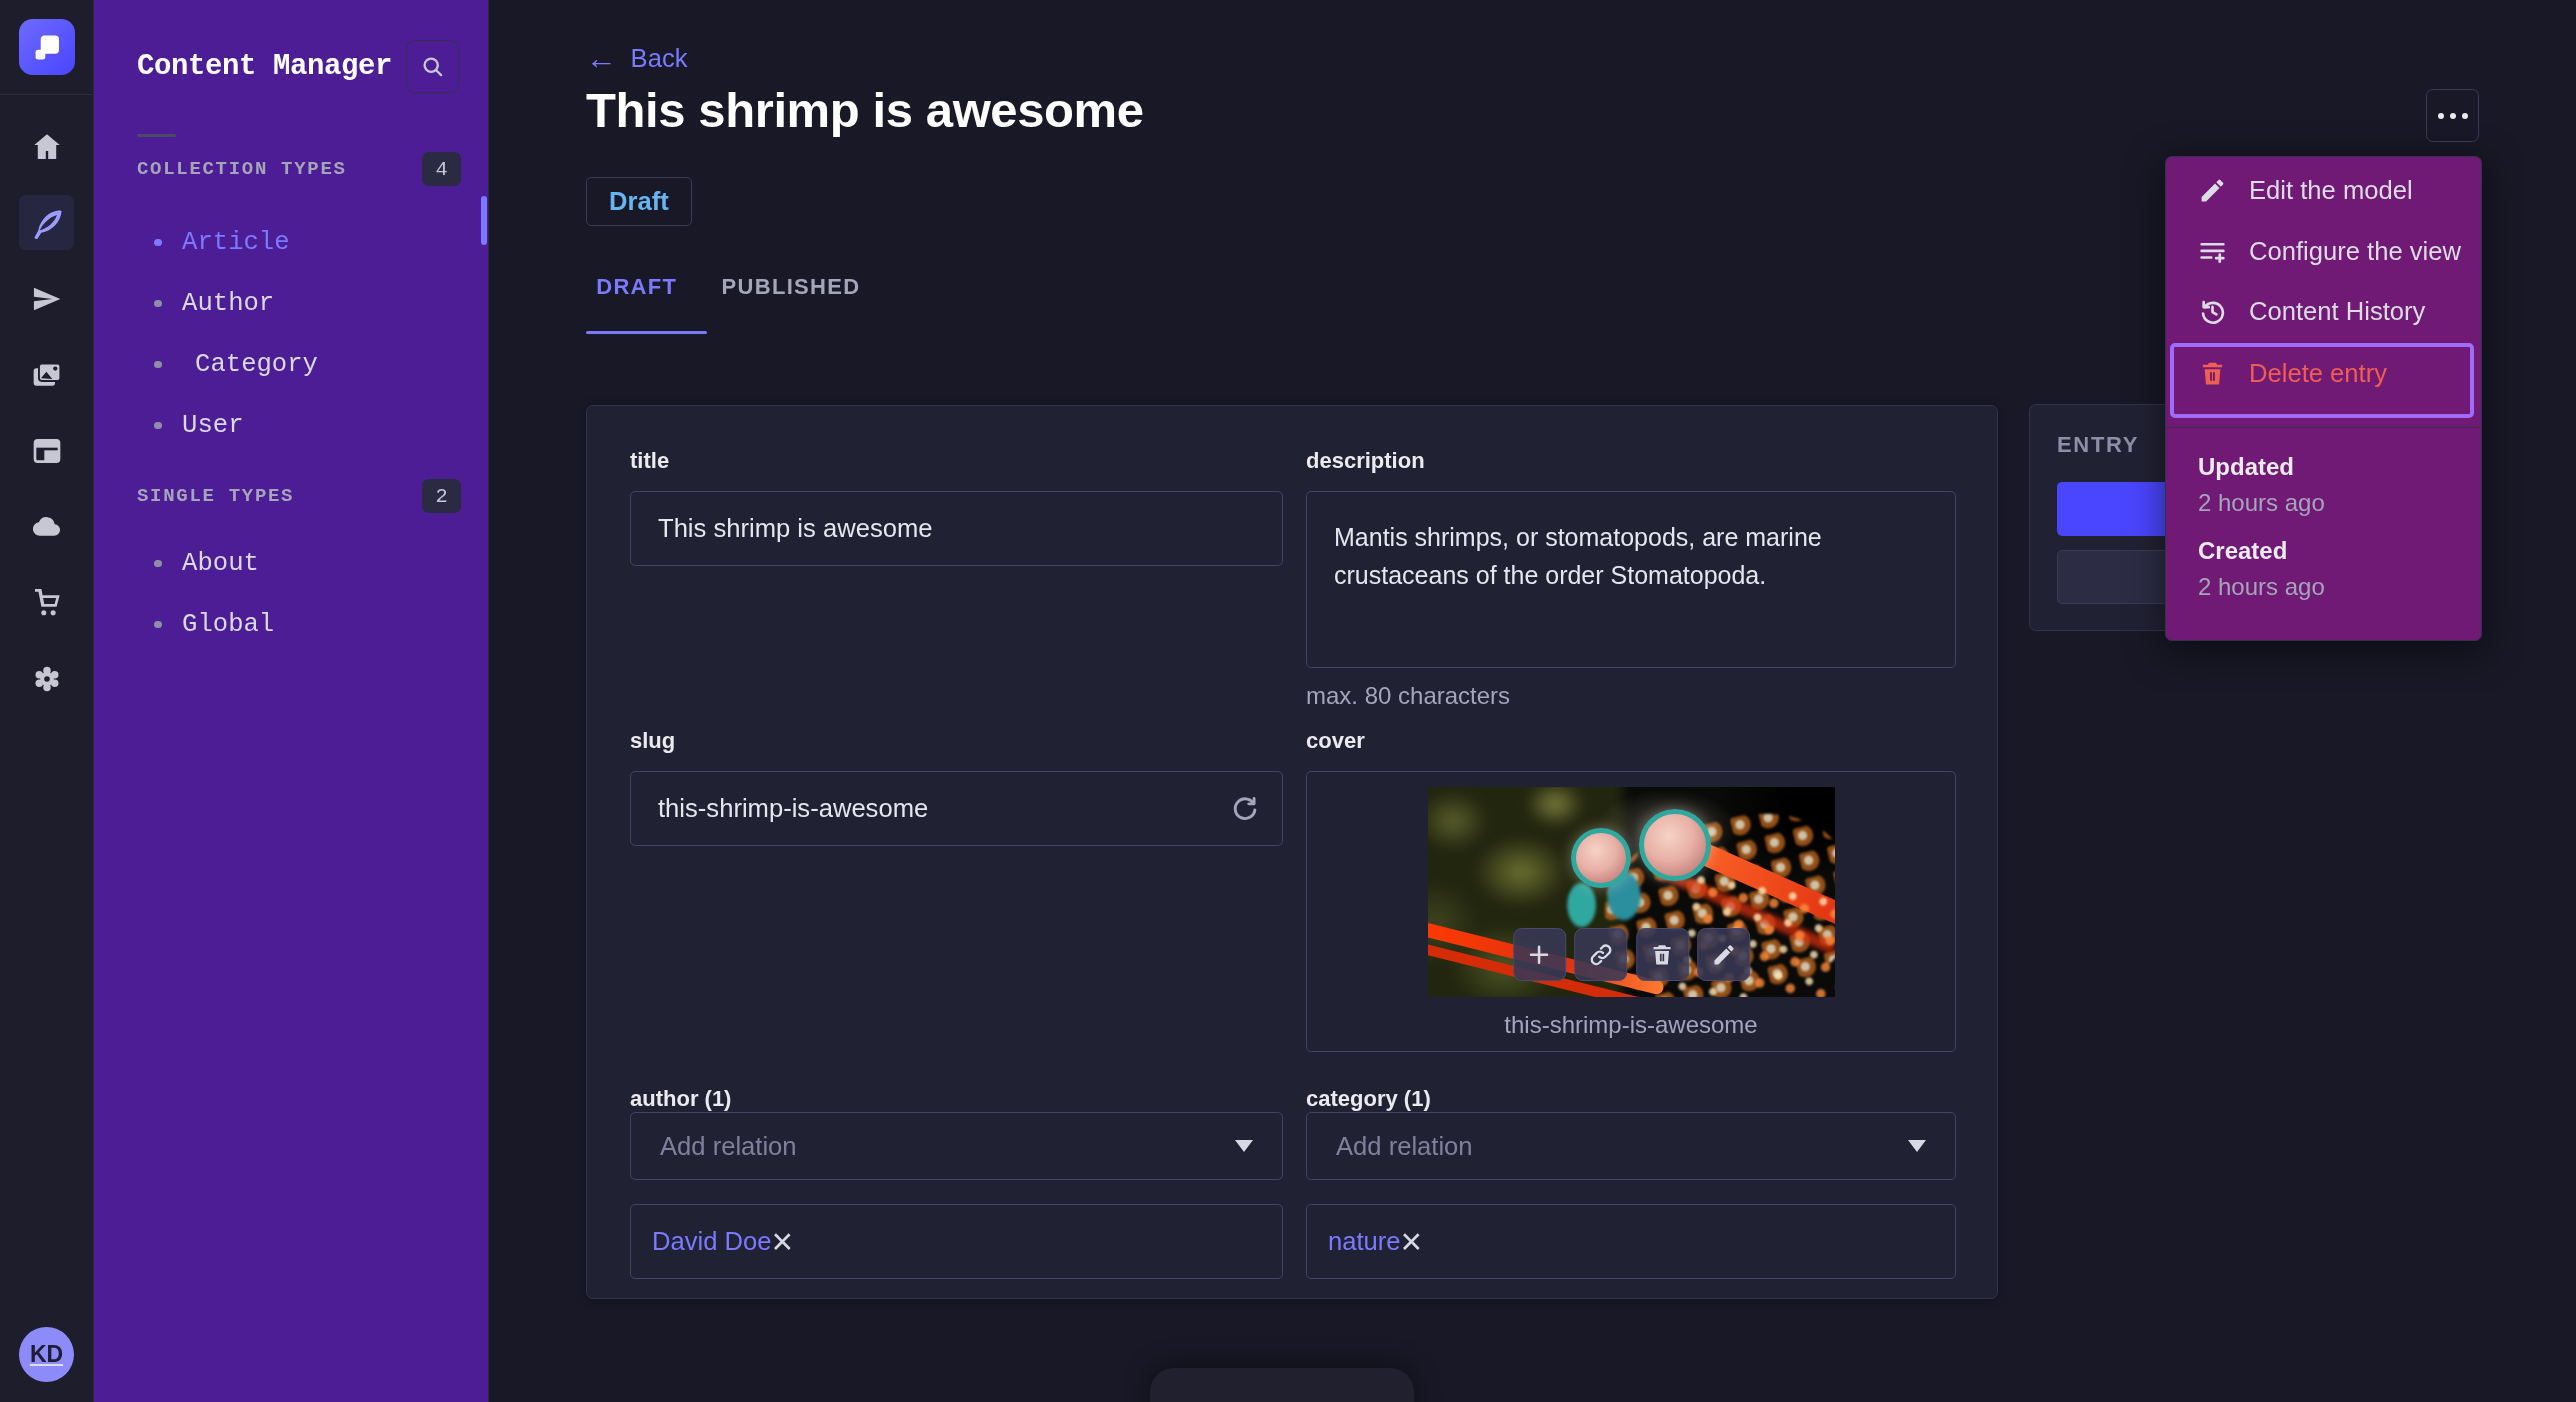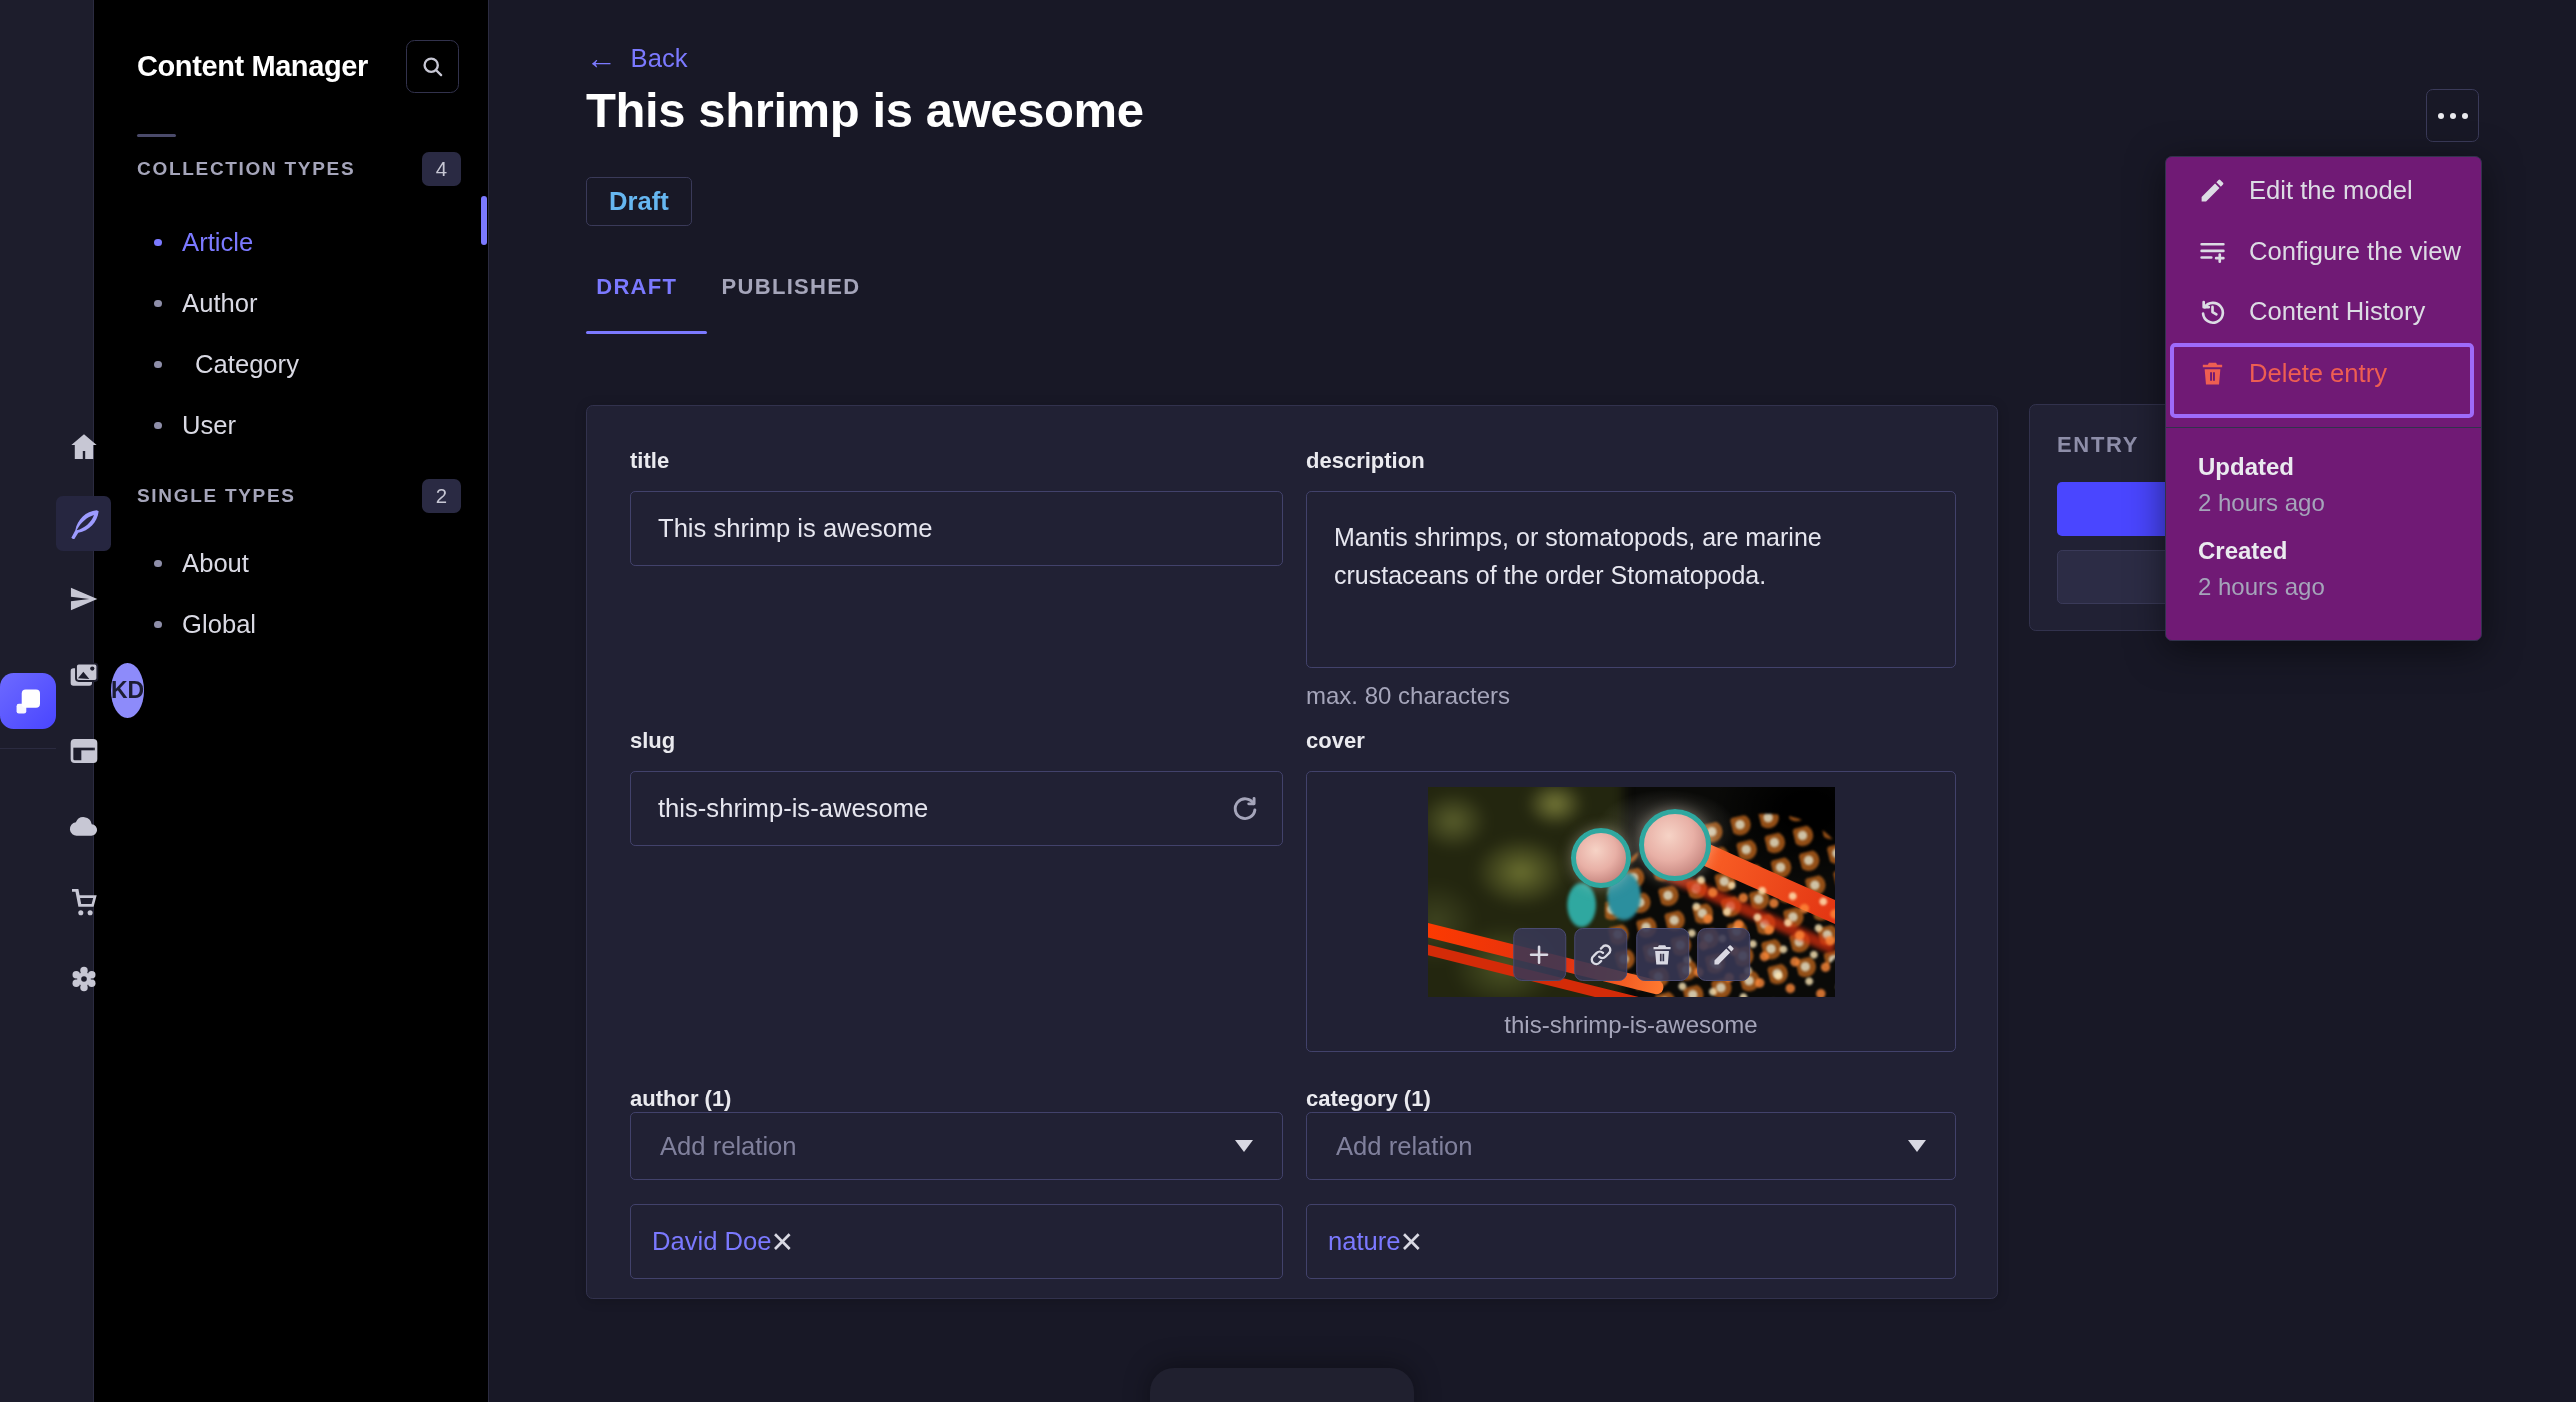--- a/index.html
+++ b/index.html
@@ -1,34 +1,34 @@
 <!DOCTYPE html>
 <html style="font-size:13.6px"><head>
 <meta charset="utf-8">
 <style>
   * { margin:0; padding:0; box-sizing:border-box; }
   html,body { background:#181826; }
   body { font-family:"Liberation Sans", sans-serif; color:#dcdce4; }
   .app { position:relative; width:2576px; height:1402px; background:#181826; display:flex; overflow:hidden; }
 
   
-  .iconbar { width:94px; background:#1d1d2c; border-right:0.9px solid #2b2b40; display:flex; flex-direction:row; align-items:center; position:relative; z-index:5; }
+  .iconbar { width:94px; background:#1d1d2c; border-right:0.9px solid #2b2b40; display:flex; flex-direction:column; align-items:center; position:relative; z-index:5;text-decoration:underline; }
   .logo-wrap { width:100%; display:flex; justify-content:center; padding:19px 0; border-bottom:0.9px solid #2b2b40; }
   .logo { width:56px; height:56px; border-radius:13.6px; background:linear-gradient(135deg,#6d6aff,#4945ff); display:flex; align-items:center; justify-content:center; }
   .navicons { display:flex; flex-direction:column; align-items:center; margin-top:24px; gap:21px; }
   .navbtn { width:55px; height:55px; border-radius:6.8px; display:flex; align-items:center; justify-content:center; cursor:pointer; }
   .navbtn.active { background:#262640; }
   .navbtn svg { width:32px; height:32px; }
   .icon-gray { fill:#c7c7d4; }
   .stroke-gray { stroke:#c7c7d4; fill:none; stroke-width:2.2; stroke-linecap:round; stroke-linejoin:round; }
   .iconbar-spacer { flex:1; }
   .avatar { width:55px; height:55px; border-radius:50%; background:#8d8bfa; color:#1d1d34; font-weight:bold; font-size:23px; display:flex; align-items:center; justify-content:center; margin-bottom:20.4px; cursor:pointer; }
 
   
-  .subnav { width:395px; background:#000000; border-right:0.9px solid #2b2b40; position:relative; z-index:4; }
+  .subnav { width:395px; background:#4c1d95; border-right:0.9px solid #2b2b40; position:relative; z-index:4;font-family:Liberation Mono, monospace; }
   .subnav-header { display:flex; justify-content:space-between; align-items:center; padding:40px 29px 0 43px; }
   .subnav-title { font-size:29px; font-weight:bold; color:#ffffff; letter-spacing:-0.4px; }
   .search-btn { width:53px; height:53px; border:0.9px solid #32324d; border-radius:8.5px; background:transparent; display:flex; align-items:center; justify-content:center; cursor:pointer; }
   .subnav-divider { width:39px; height:2.6px; background:#4a4a6a; border-radius:1.7px; margin:41px 0 0 43px; }
   .section-head { display:flex; justify-content:space-between; align-items:center; padding:0 27px 0 43px; position:absolute; left:0; right:0;gap:9px; }
   .section-label { font-size:19px; font-weight:bold; letter-spacing:1.7px; color:#a5a5ba; }
   .count-badge { min-width:39px; height:34px; background:#2a2a43; border-radius:6.8px; color:#c7c7d4; font-size:20.4px; display:flex; align-items:center; justify-content:center; }
   .nav-item { position:absolute; left:0; right:0; height:49px; display:flex; align-items:center; padding-left:60px; cursor:pointer; }
   .bullet { width:7.7px; height:7.7px; border-radius:50%; background:#8e8ea9; margin-right:20.4px; flex:0 0 auto; }
   .nav-item .label { font-size:25.6px; color:#d9d9e3; }

